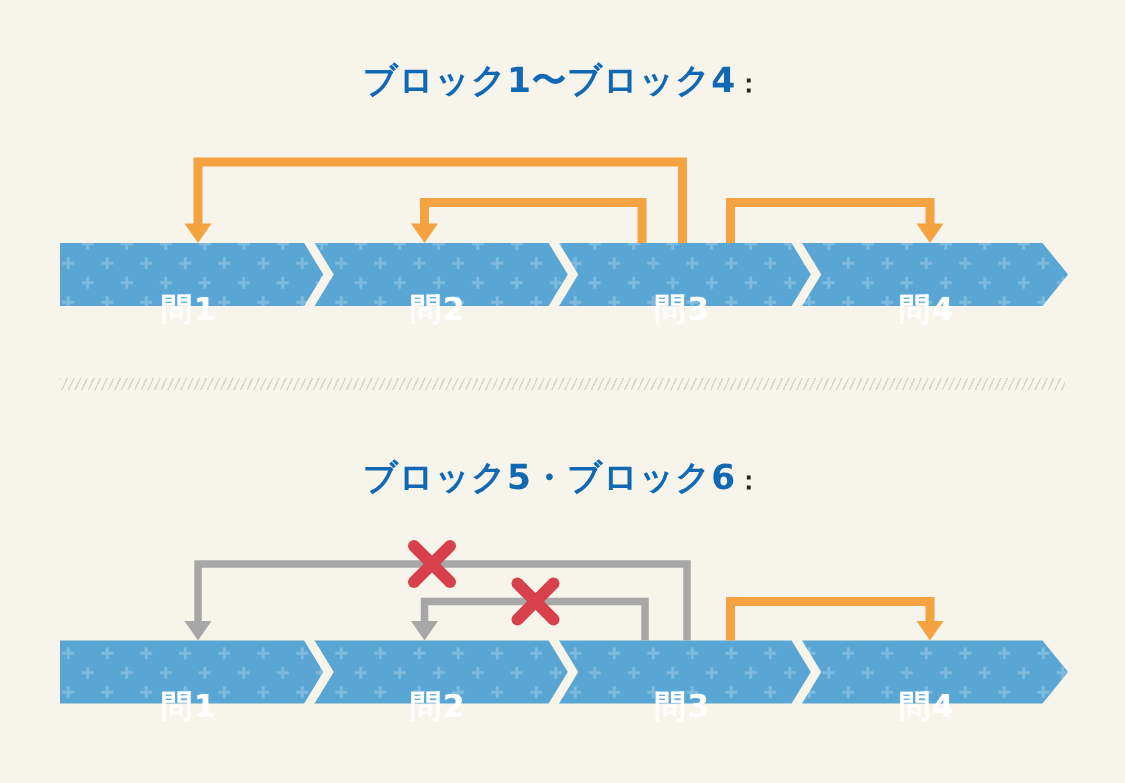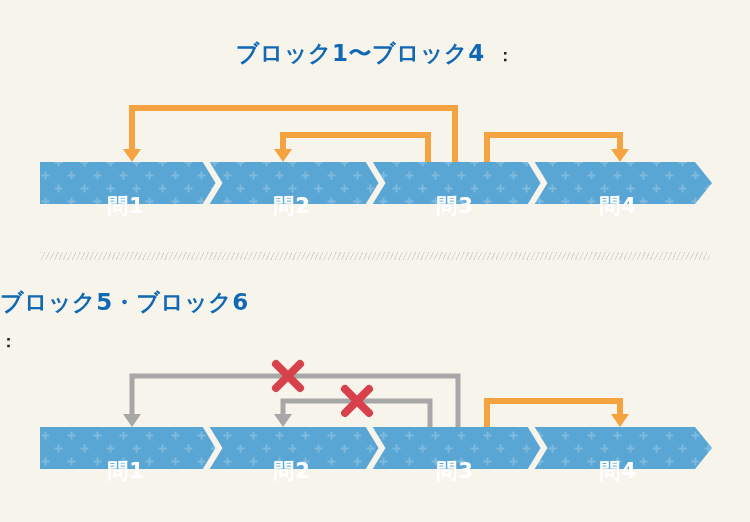--- a/index.html
+++ b/index.html
@@ -20,21 +20,20 @@
   }
   
   .title {
     position: absolute;
     left: 0;
     width: 750px;
     display: flex;
     justify-content: center;
     align-items: baseline;
     white-space: nowrap;
-    gap: 12px;
   }
   .title-hl {
     color: var(--title-blue, #1169b4);
     font-size: 23px;
     font-weight: 800;
     letter-spacing: 0.5px;
   }
   .title-sep, .title-desc {
     color: var(--text-dark, #222);
     font-size: 17px;
@@ -79,21 +78,21 @@
 </head>
 <body>
 
 <div class="stage">
 
   <div class="title" style="top:38px;">
     <span class="title-hl">ブロック1〜ブロック4</span>
     <span class="title-sep">：</span>
   </div>
 
-  <div class="title" style="top:287px;flex-direction:column;">
+  <div class="title" style="top:303px;">
     <span class="title-hl">ブロック5・ブロック6</span>
     <span class="title-sep">：</span>
   </div>
 
   <svg class="layer" width="750" height="522" viewBox="0 0 750 522">
     <defs>
       <pattern id="plusDots" width="26" height="26" patternUnits="userSpaceOnUse">
         <path d="M6.5,2.5 V10.5 M2.5,6.5 H10.5 M19.5,15.5 V23.5 M15.5,19.5 H23.5" stroke="rgba(255,255,255,0.22)" stroke-width="2" fill="none"></path>
       </pattern>
     </defs>

